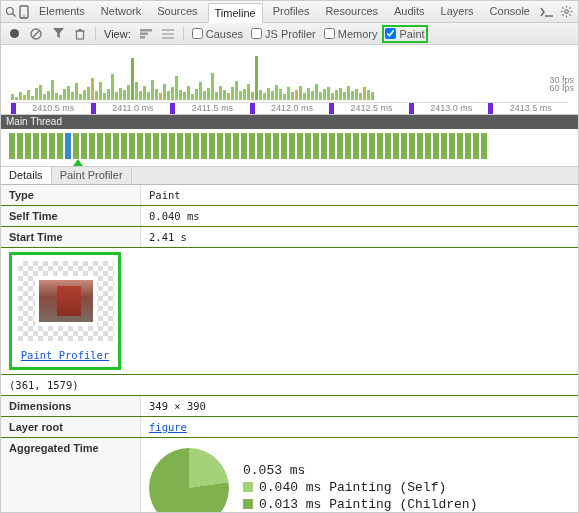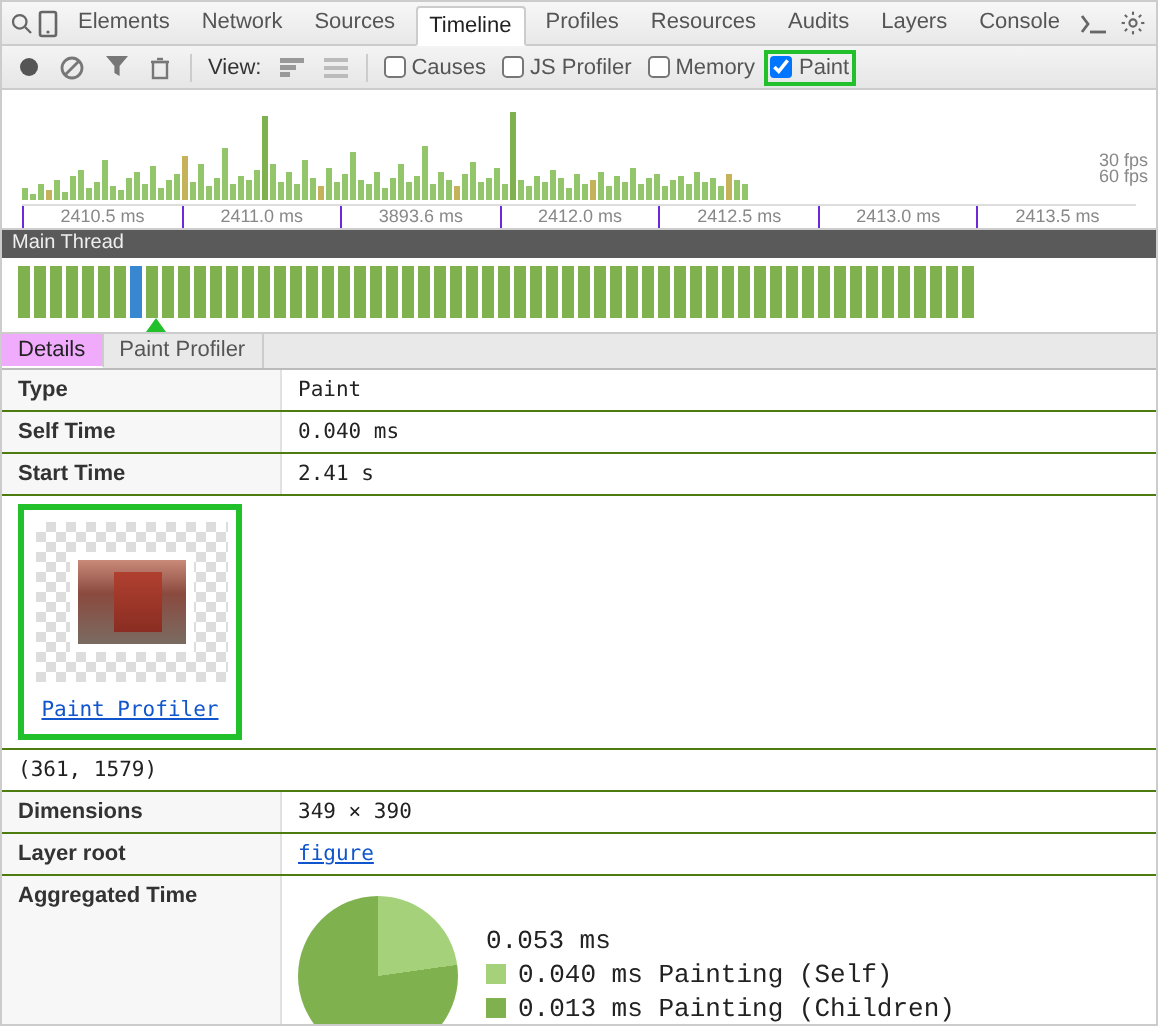--- a/index.html
+++ b/index.html
@@ -50,34 +50,34 @@
     height: 70px; background:#fff; border-bottom:1px solid #ccc; position:relative;
     padding: 4px 28px 0 10px;
   }
   .fps-label { position:absolute; right:4px; font-size:9px; color:#888; }
   .fps30 { top:30px; } .fps60 { top:38px; }
   .bars { position:absolute; left:10px; right:28px; bottom:14px; height:46px; display:flex; align-items:flex-end; gap:1px; }
   .bars .b { width:3px; background:#93c66a; }
   .bars .b.tall { background:#7fb24f; }
   .bars .y { background:#c7b25c; width:3px; }
   .xaxis { position:absolute; left:10px; right:10px; bottom:0; height:12px; border-top:1px solid #ddd; display:flex; }
-  .xaxis .xt { flex:1; font-size:9px; color:#888; text-align:center; border-left:1px solid #6d28d9; }
+  .xaxis .xt { flex:1; font-size:9px; color:#888; text-align:center; border-left:5px solid #6d28d9; }
 
   
   .mt-header { background:#5a5a5a; color:#eee; height:14px; line-height:14px; padding:0 5px; font-size:10px; }
   .mt-body { height:38px; background:#fff; border-bottom:1px solid #ccc; position:relative; padding-top:4px; }
   .mt-bars { display:flex; gap:2px; padding:0 8px; height:26px; align-items:stretch; }
   .mt-bars .mb { width:6px; background:#7fb24f; }
   .mt-bars .mb.sel { background:#3a87d1; }
   .arrow-up { position:absolute; bottom:0; width:0;height:0; border-left:5px solid transparent; border-right:5px solid transparent; border-bottom:7px solid #22c02a; }
 
   
   .detail-tabs { display:flex; height:18px; background:#e9e9e9; border-bottom:1px solid #bbb; font-size:11px; }
   .detail-tabs .dt { padding:2px 8px; border-right:1px solid #ccc; color:#555; }
-  .detail-tabs .dt.active { background:#f0abfc; border-bottom:1px solid #fff; position:relative; top:0; color:#222; }
+  .detail-tabs .dt.active { background:#ffffff; border-bottom:1px solid #fff; position:relative; top:0; color:#222; }
 
   
   .props { font-size:11px; }
   .props .row { display:flex; border-bottom:1px solid #4d7c0f; }
   .props .row .k { width:140px; padding:4px 8px; color:#333; font-weight:bold; background:#f7f7f7; border-right:1px solid #e1e1e1; }
   .props .row .v { flex:1; padding:4px 8px; color:#222; font-family:Menlo,Consolas,monospace; font-size:10.5px; }
 
   
   .preview-box { border:3px solid #22c02a; padding:6px; width:112px; }
   .checker {
@@ -319,21 +319,21 @@
       <div class="b" style="height: 9px;"></div>
       <div class="b" style="height: 11px;"></div>
       <div class="b" style="height: 7px;"></div>
       <div class="y" style="height: 13px;"></div>
       <div class="b" style="height: 10px;"></div>
       <div class="b" style="height: 8px;"></div>
     </div>
   <div class="xaxis">
     <div class="xt">2410.5 ms</div>
     <div class="xt">2411.0 ms</div>
-    <div class="xt">3893.6 ms</div>
+    <div class="xt">2411.5 ms</div>
     <div class="xt">2412.0 ms</div>
     <div class="xt">2412.5 ms</div>
     <div class="xt">2413.0 ms</div>
     <div class="xt">2413.5 ms</div>
   </div>
 </div>
 
 <div class="mt-header">Main Thread</div>
 <div class="mt-body">
   <div class="mt-bars" id="mt-bars">

